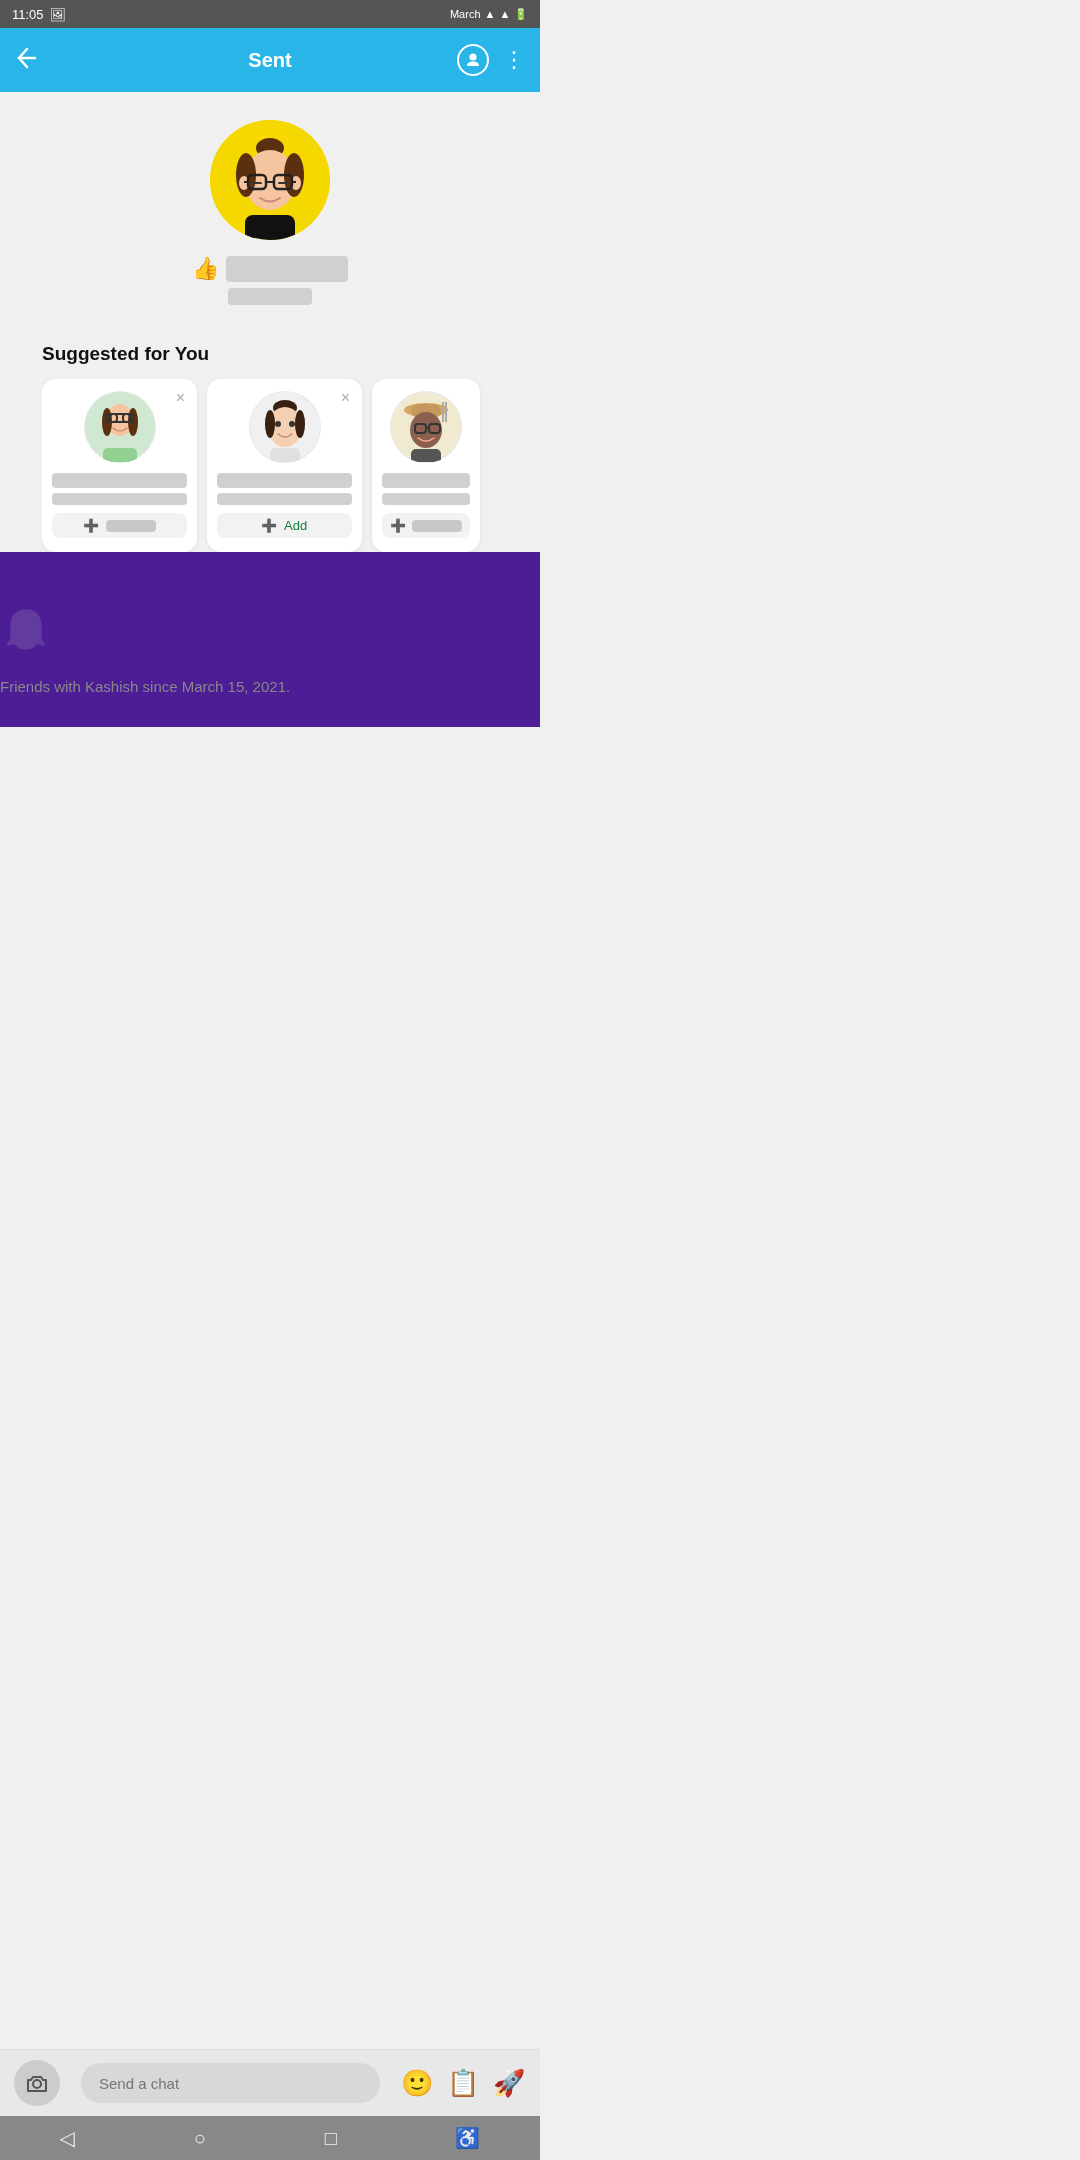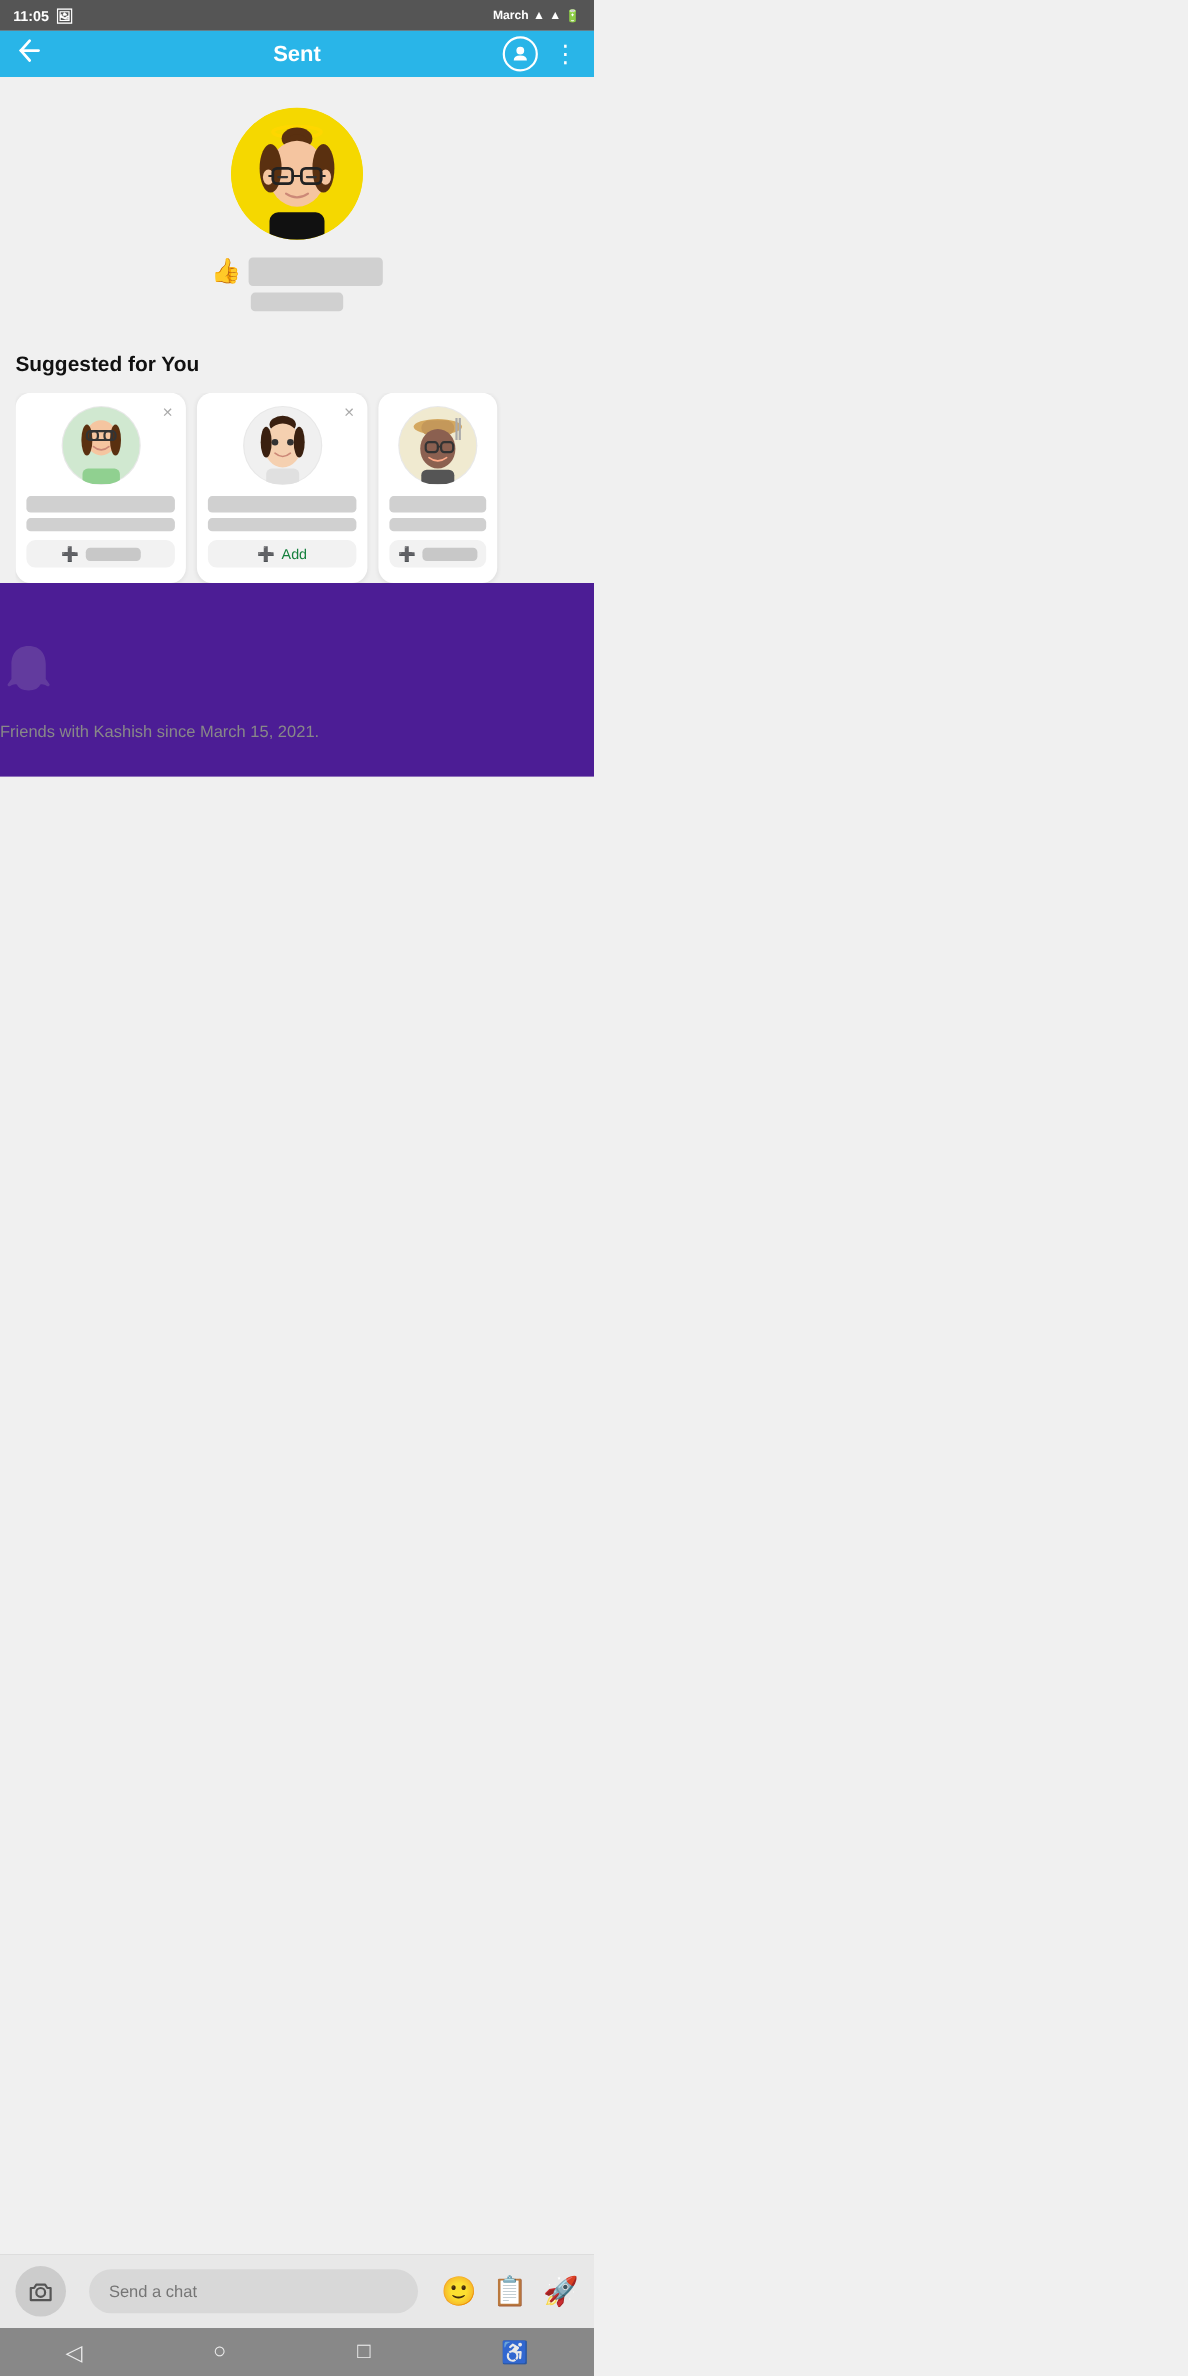--- a/index.html
+++ b/index.html
@@ -17,29 +17,29 @@
     .status-bar {
       width: 100%;
       height: 28px;
       background: #555;
       display: flex;
       align-items: center;
       justify-content: space-between;
       padding: 0 12px;
       color: white;
       font-size: 13px;
-      font-weight: 700;
+      font-weight: 400;
     }
     .status-left { display: flex; align-items: center; gap: 6px; }
     .status-right { display: flex; align-items: center; gap: 4px; font-size: 11px; }
 
     
     .top-bar {
       width: 100%;
-      height: 42px;
+      height: 64px;
       background: #29b5e8;
       display: flex;
       align-items: center;
       justify-content: center;
       position: relative;
     }
     .top-bar-title {
       color: white;
       font-size: 20px;
       font-weight: 700;
@@ -115,20 +115,21 @@
       background: #d0d0d0;
       border-radius: 4px;
       color: transparent;
       user-select: none;
     }
 
     
     .suggested-section {
       padding: 20px 14px 0;
       background: #f0f0f0;
+      margin-left: 28px;
     }
     .suggested-title {
       font-size: 19px;
       font-weight: 800;
       color: #111;
       margin-bottom: 14px;
     }
     .suggested-cards {
       display: flex;
       gap: 10px;

